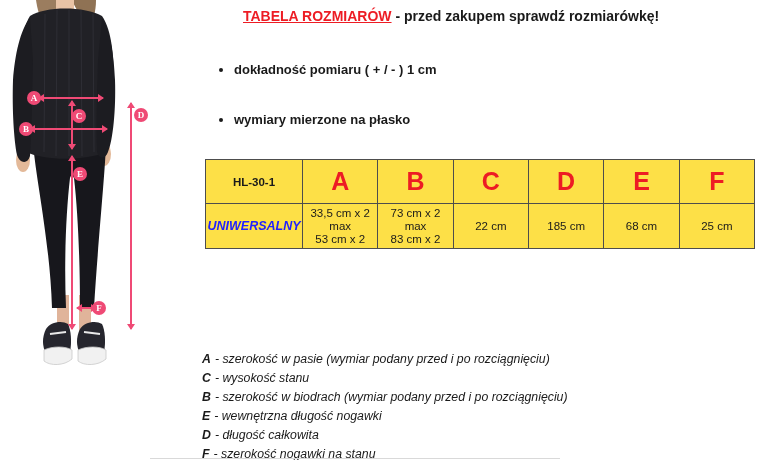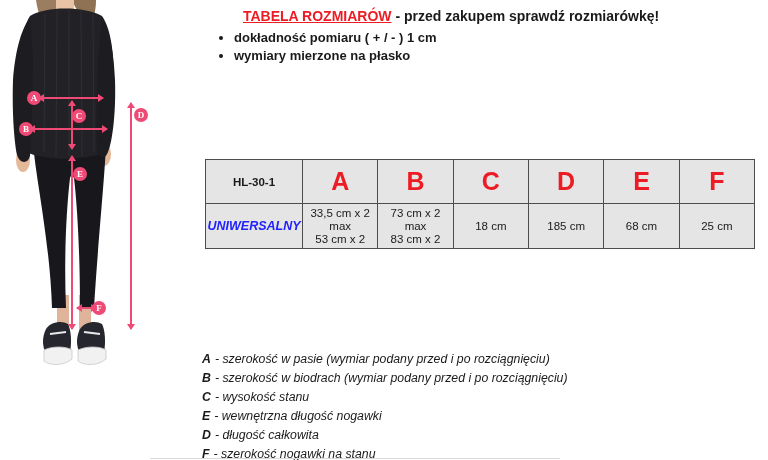--- a/index.html
+++ b/index.html
@@ -43,34 +43,34 @@
   .title-line {
     position: absolute; left: 198px; top: 8px;
     font-size: 14px; font-weight: bold; white-space: nowrap;
   }
   .title-red { color: #ed1c24; text-decoration: underline; margin-left: 45px; }
   .notes {
     position: absolute; left: 234px; top: 29px;
     list-style: disc;
     font-size: 13px; font-weight: bold;
   }
-  .notes li { line-height: 18px; }
+  .notes li { line-height: 18px; margin-top: 32px; }
 
   
   .size-table {
     position: absolute; left: 205px; top: 159px;
     width: 550px;
     border-collapse: collapse;
     table-layout: fixed;
   }
   .size-table th, .size-table td {
     border: 1px solid #4d4d4d;
     text-align: center;
     vertical-align: middle;
-    background: #e5e5e5;
+    background: #fde047;
   }
   .size-table col.first { width: 97px; }
   .size-table thead tr { height: 44px; }
   .size-table tbody tr { height: 45px; }
   .th-code { font-size: 11.5px; font-weight: bold; color: #1a1a1a; }
   .th-letter { font-size: 25px; font-weight: bold; color: #ed1c24; font-family: "Liberation Sans", sans-serif; }
   .td-size { font-size: 12.5px; font-weight: bold; color: #2121ff; font-style: italic; }
   .td-value { font-size: 11.5px; font-weight: normal; color: #1a1a1a; white-space: pre-line; line-height: 13px; }
 
   
@@ -169,37 +169,37 @@
     </thead>
     <tbody>
       <tr>
         <td class="td-size">UNIWERSALNY</td>
         <td class="td-value">33,5 cm x 2
 max
 53 cm x 2</td>
         <td class="td-value">73 cm x 2
 max
 83 cm x 2</td>
-        <td class="td-value">18 cm</td>
+        <td class="td-value">22 cm</td>
         <td class="td-value">185 cm</td>
         <td class="td-value">68 cm</td>
         <td class="td-value">25 cm</td>
       </tr>
     </tbody>
   </table>
 
   <div class="legend">
     <div class="legend-row">
       <span class="legend-letter">A</span><span>- szerokość w pasie (wymiar podany przed i po rozciągnięciu)</span>
     </div>
     <div class="legend-row">
+      <span class="legend-letter">C</span><span>- wysokość stanu</span>
+    </div>
+    <div class="legend-row">
       <span class="legend-letter">B</span><span>- szerokość w biodrach (wymiar podany przed i po rozciągnięciu)</span>
-    </div>
-    <div class="legend-row">
-      <span class="legend-letter">C</span><span>- wysokość stanu</span>
     </div>
     <div class="legend-row">
       <span class="legend-letter">E</span><span>- wewnętrzna długość nogawki</span>
     </div>
     <div class="legend-row">
       <span class="legend-letter">D</span><span>- długość całkowita</span>
     </div>
     <div class="legend-row">
       <span class="legend-letter">F</span><span>- szerokość nogawki na stanu</span>
     </div>

